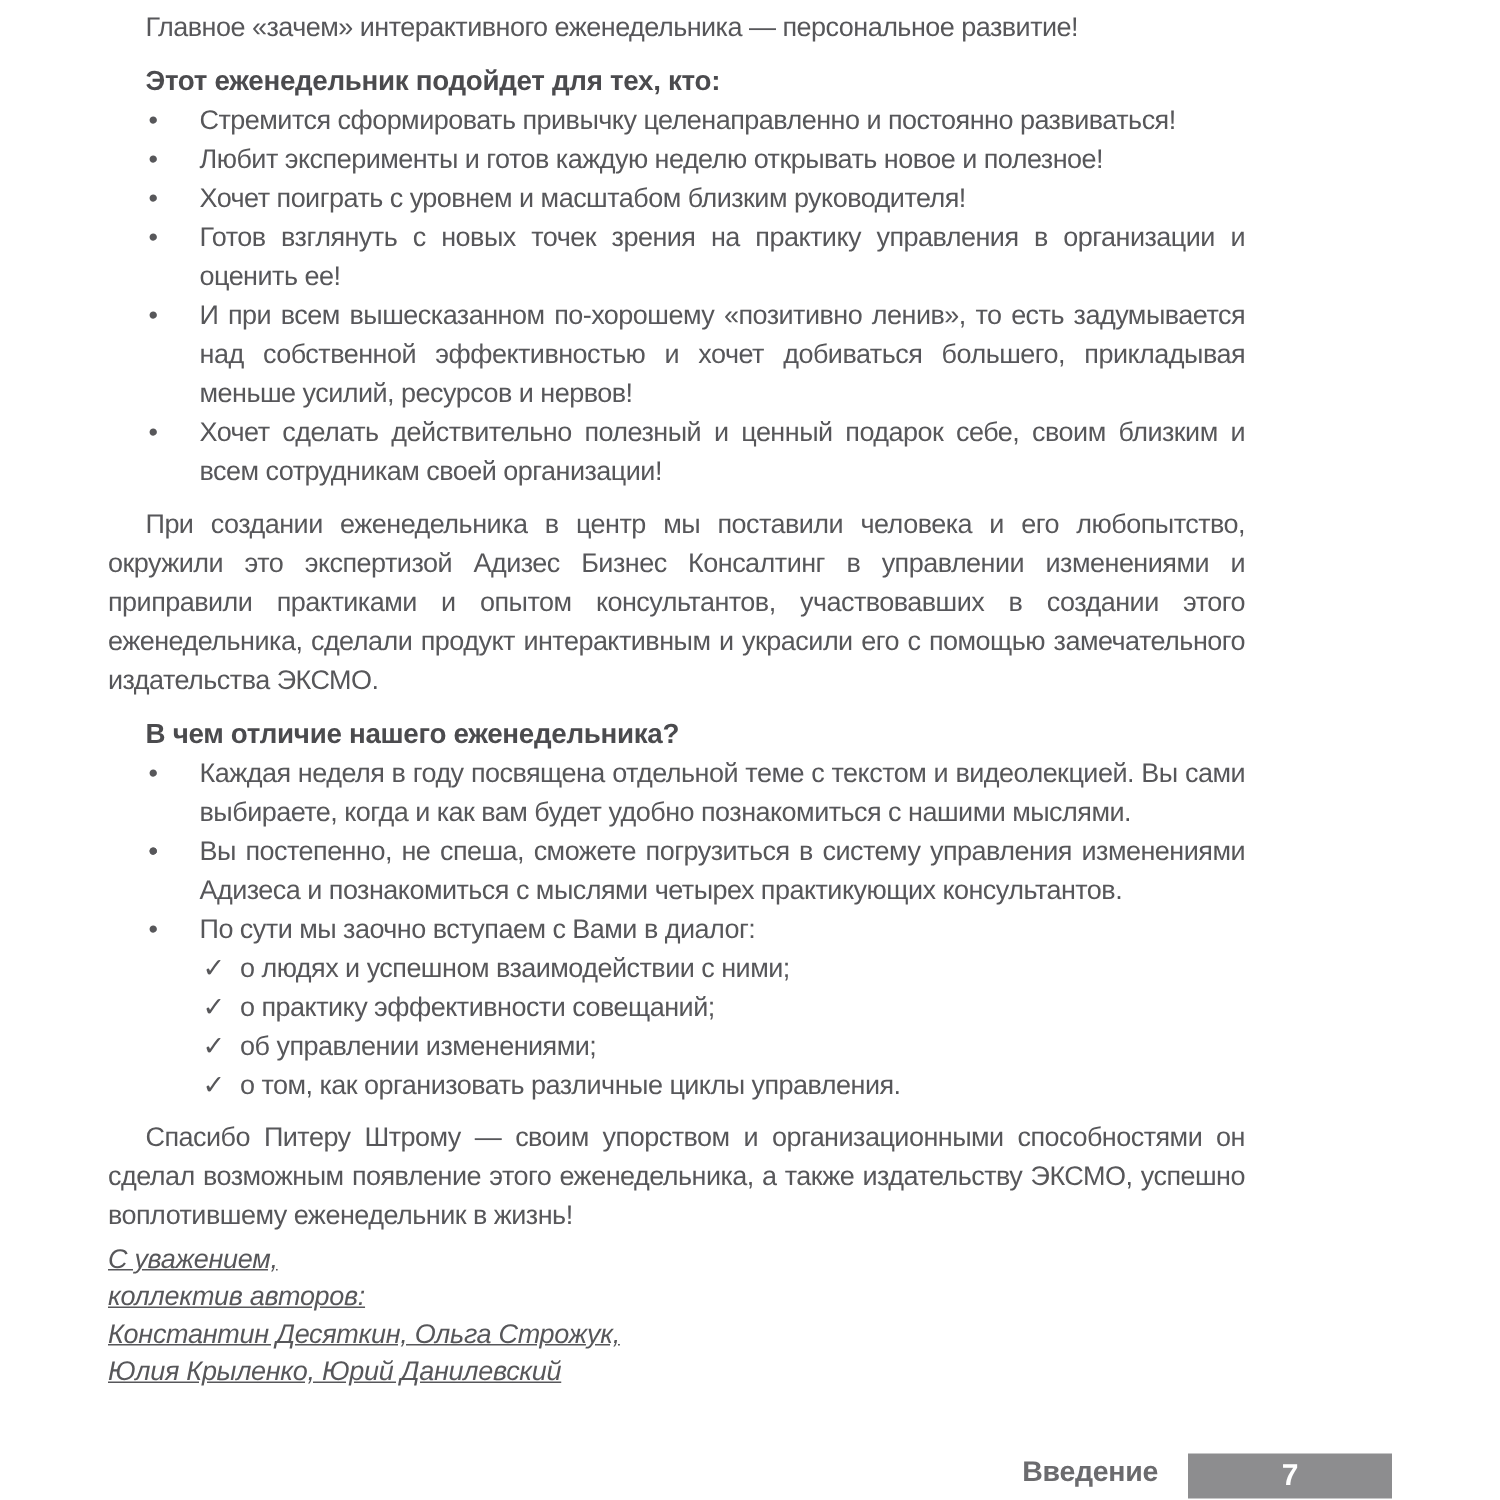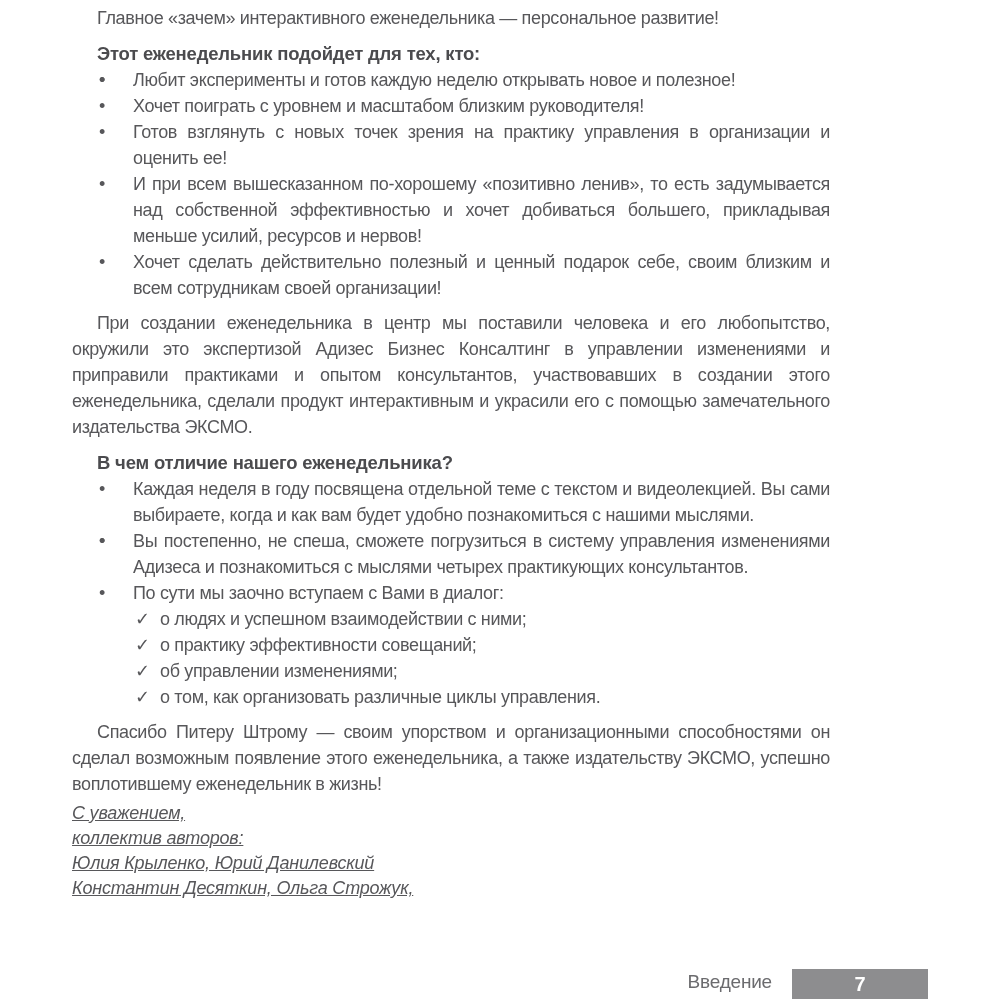--- a/index.html
+++ b/index.html
@@ -45,21 +45,21 @@
   .check{position:absolute;left:63px;top:0;}
   .signature{
     margin-top:4px;text-align:left;font-style:italic;
     line-height:25px;letter-spacing:-0.2px;text-decoration:underline;
   }
   .footer{
     position:absolute;left:0;top:966px;width:1000px;height:34px;
   }
   .chapter{
     position:absolute;right:228px;top:5px;
-    font-weight:normal;font-size:19px;color:var(--footer-text);
+    font-weight:bold;font-size:19px;color:var(--footer-text);
     letter-spacing:-0.2px;
   }
   .page-num-box{
     position:absolute;left:792px;top:3px;width:136px;height:30px;
     background:var(--footer-box);
   }
   .page-num-box .num{
     display:block;text-align:center;line-height:30px;
     color:var(--page-number);font-weight:bold;font-size:20px;
   }
@@ -71,20 +71,21 @@
   <div class="content">
 
     <p class="intro indent">Главное «зачем» интерактивного еженедельника — персональное развитие!</p>
 
     <h2 class="heading">Этот еженедельник подойдет для тех, кто:</h2>
 
     <div class="bullet-list">
 
         <div class="bullet-item">
           <span class="bullet">•</span>
+          <span class="bullet-text">Стремится сформировать привычку целенаправленно и постоянно развиваться!</span>
         </div>
 
         <div class="bullet-item">
           <span class="bullet">•</span>
           <span class="bullet-text">Любит эксперименты и готов каждую неделю открывать новое и полезное!</span>
         </div>
 
         <div class="bullet-item">
           <span class="bullet">•</span>
           <span class="bullet-text">Хочет поиграть с уровнем и масштабом близким руководителя!</span>
@@ -156,23 +157,23 @@
       </div>
 
     <p class="para indent">Спасибо Питеру Штрому — своим упорством и организационными способностями он сделал возможным появление этого еженедельника, а также издательству ЭКСМО, успешно воплотившему еженедельник в жизнь!</p>
 
     <div class="signature">
 
         <div class="sig-line">С уважением,</div>
 
         <div class="sig-line">коллектив авторов:</div>
 
+        <div class="sig-line">Константин Десяткин, Ольга Строжук,</div>
+
         <div class="sig-line">Юлия Крыленко, Юрий Данилевский</div>
-
-        <div class="sig-line">Константин Десяткин, Ольга Строжук,</div>
       </div>
 
   </div>
 
   <div class="footer">
     <span class="chapter">Введение</span>
     <div class="page-num-box">
       <span class="num">7</span>
     </div>
   </div>

